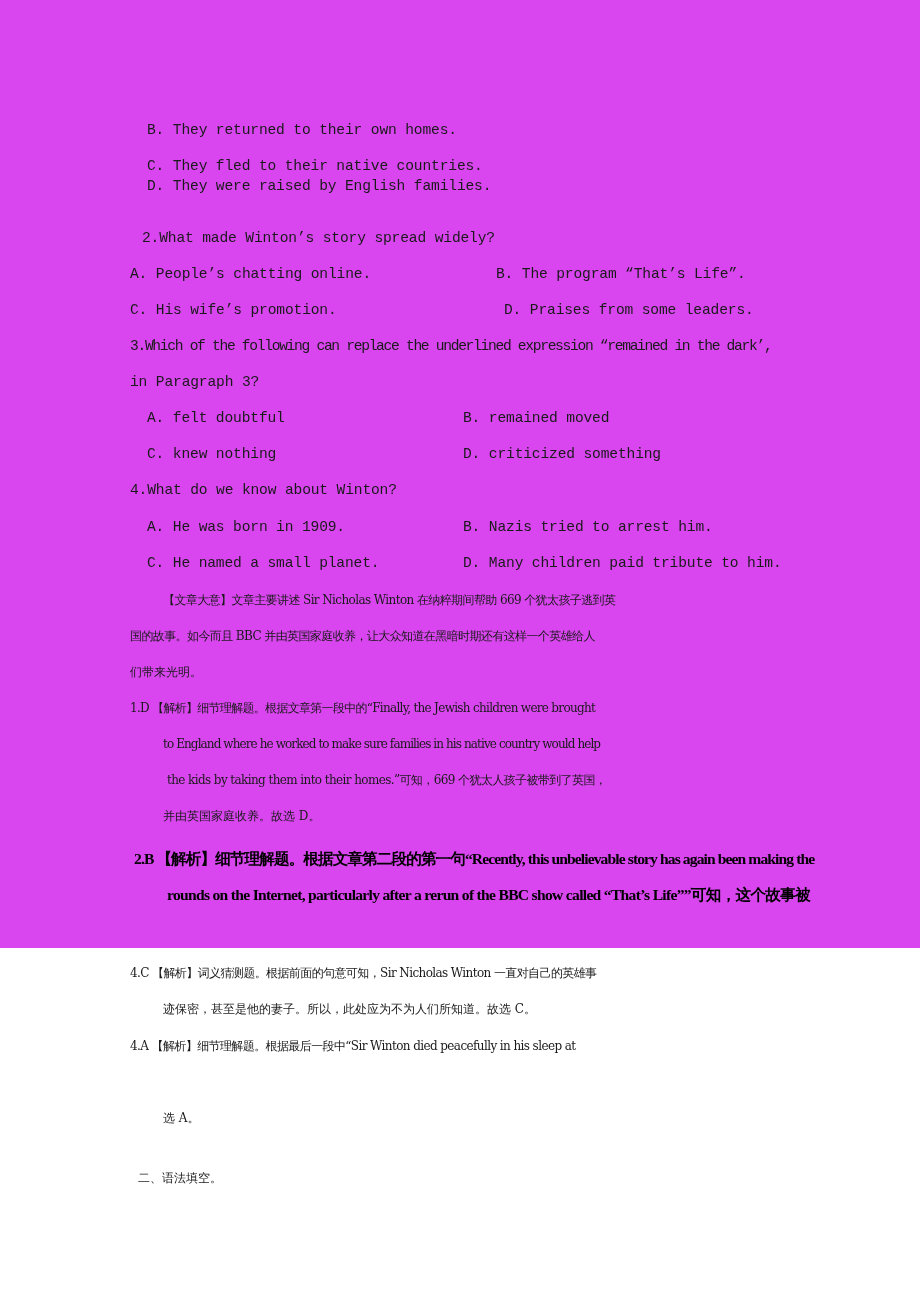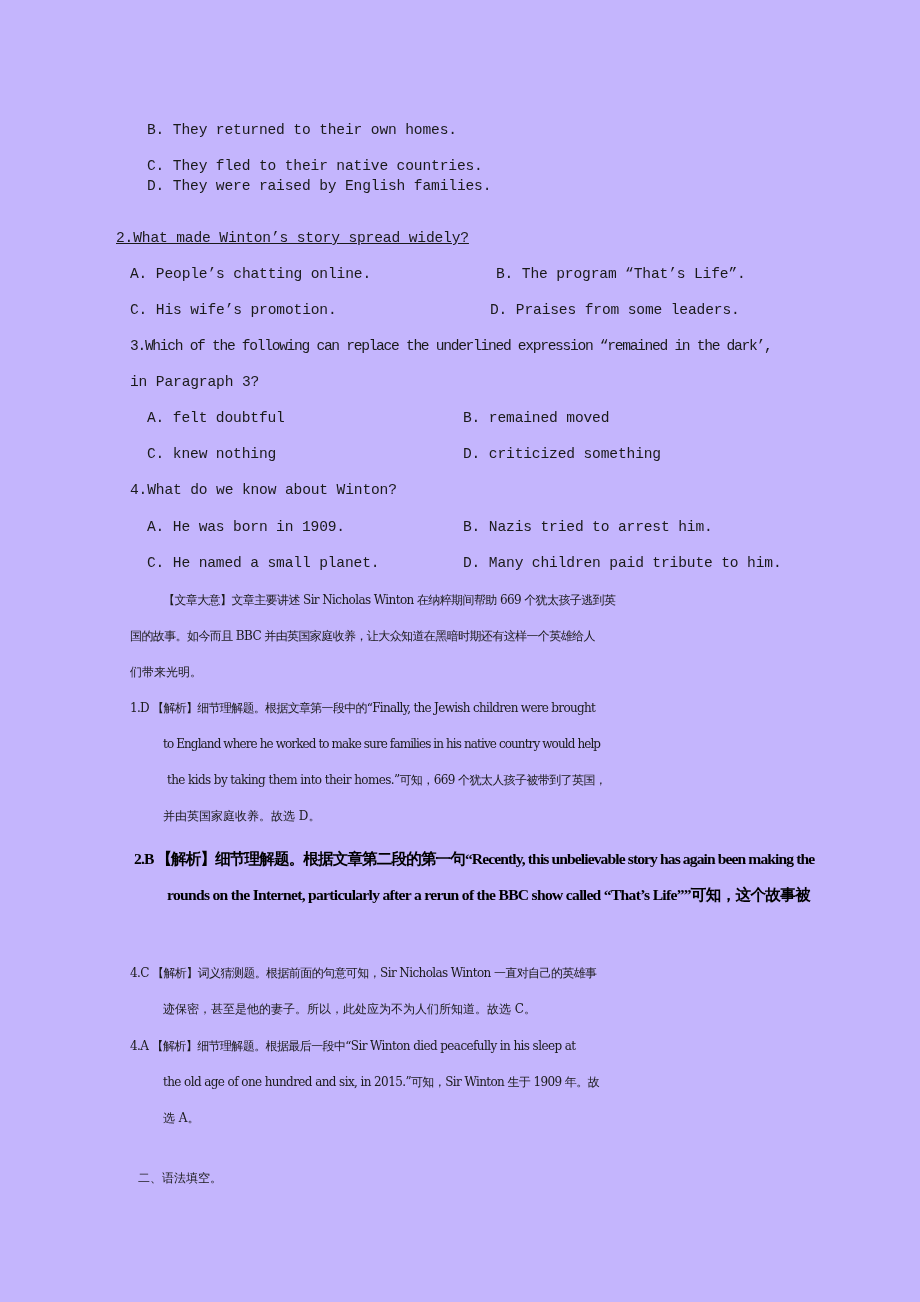--- a/index.html
+++ b/index.html
@@ -1,39 +1,39 @@
 <!DOCTYPE html>
 <html><head>
 <meta charset="utf-8">
 <style>
   html, body { margin: 0; padding: 0; background: #ffffff; }
   body { width: 920px; height: 1302px; position: relative; overflow: hidden; color: #111; }
-  .page { position: absolute; left: 0; top: 0; width: 920px; height: 1302px; background: #c4b5fd; }
+  .page { position: absolute; left: 0; top: 0; width: 920px; height: 948px; background: #d946ef; }
   .line {
     position: absolute; white-space: pre;
     font-family: "Liberation Mono", "DejaVu Sans Mono", monospace;
     font-size: 14.6px; line-height: 20px; color: #1a1a1a; letter-spacing: -0.15px;
   }
   .cn { font-family: "DejaVu Serif", "Liberation Serif", serif; font-size: 12px; letter-spacing: 0px; }
   .serif { font-family: "Liberation Serif", "DejaVu Serif", serif; font-size: 15.6px; letter-spacing: -0.4px; color: #000; font-weight: bold; }
 </style>
 </head>
 <body>
 
 <div class="page">
 
   <div class="line" style="left:147px; top:120px;">B. They returned to their own homes.</div>
   <div class="line" style="left:147px; top:156px;">C. They fled to their native countries.</div>
   <div class="line" style="left:147px; top:176px;">D. They were raised by English families.</div>
 
-  <div class="line" style="left:116px; top:228px;text-decoration:underline;">2.What made Winton’s story spread widely?</div>
+  <div class="line" style="left:142px; top:228px;">2.What made Winton’s story spread widely?</div>
   <div class="line" style="left:130px; top:264px;">A. People’s chatting online.</div>
   <div class="line" style="left:496px; top:264px;">B. The program “That’s Life”.</div>
   <div class="line" style="left:130px; top:300px;">C. His wife’s promotion.</div>
-  <div class="line" style="left:490px; top:300px;">D. Praises from some leaders.</div>
+  <div class="line" style="left:504px; top:300px;">D. Praises from some leaders.</div>
 
   <div class="line" style="left:130px; top:336px; letter-spacing:-1.3px;">3.Which of the following can replace the underlined expression “remained in the dark’,</div>
   <div class="line" style="left:130px; top:372px;">in Paragraph 3?</div>
   <div class="line" style="left:147px; top:408px;">A. felt doubtful</div>
   <div class="line" style="left:463px; top:408px;">B. remained moved</div>
   <div class="line" style="left:147px; top:444px;">C. knew nothing</div>
   <div class="line" style="left:463px; top:444px;">D. criticized something</div>
 
   <div class="line" style="left:130px; top:480px;">4.What do we know about Winton?</div>
   <div class="line" style="left:147px; top:517px;">A. He was born in 1909.</div>
@@ -50,18 +50,17 @@
   <div class="line cn" style="left:167px; top:770px; letter-spacing:-0.6px;">the kids by taking them into their homes.”可知，669 个犹太人孩子被带到了英国，</div>
   <div class="line cn" style="left:163px; top:806px;">并由英国家庭收养。故选 D。</div>
 
   <div class="line serif" style="left:134px; top:849px; letter-spacing:-0.9px;">2.B 【解析】细节理解题。根据文章第二段的第一句“Recently, this unbelievable story has again been making the</div>
   <div class="line serif" style="left:167px; top:885px; letter-spacing:-0.7px;">rounds on the Internet, particularly after a rerun of the BBC show called “That’s Life””可知，这个故事被</div>
 
   <div class="line cn" style="left:130px; top:963px; letter-spacing:-0.6px;">4.C 【解析】词义猜测题。根据前面的句意可知，Sir Nicholas Winton 一直对自己的英雄事</div>
   <div class="line cn" style="left:163px; top:999px;">迹保密，甚至是他的妻子。所以，此处应为不为人们所知道。故选 C。</div>
 
   <div class="line cn" style="left:130px; top:1036px; letter-spacing:-0.6px;">4.A 【解析】细节理解题。根据最后一段中“Sir Winton died peacefully in his sleep at</div>
-  <div class="line cn" style="left:163px; top:1072px; letter-spacing:-0.6px;">the old age of one hundred and six, in 2015.”可知，Sir Winton 生于 1909 年。故</div>
   <div class="line cn" style="left:163px; top:1108px;">选 A。</div>
 
   <div class="line cn" style="left:138px; top:1168px;">二、语法填空。</div>
 
 </div>
 
 </body></html>

